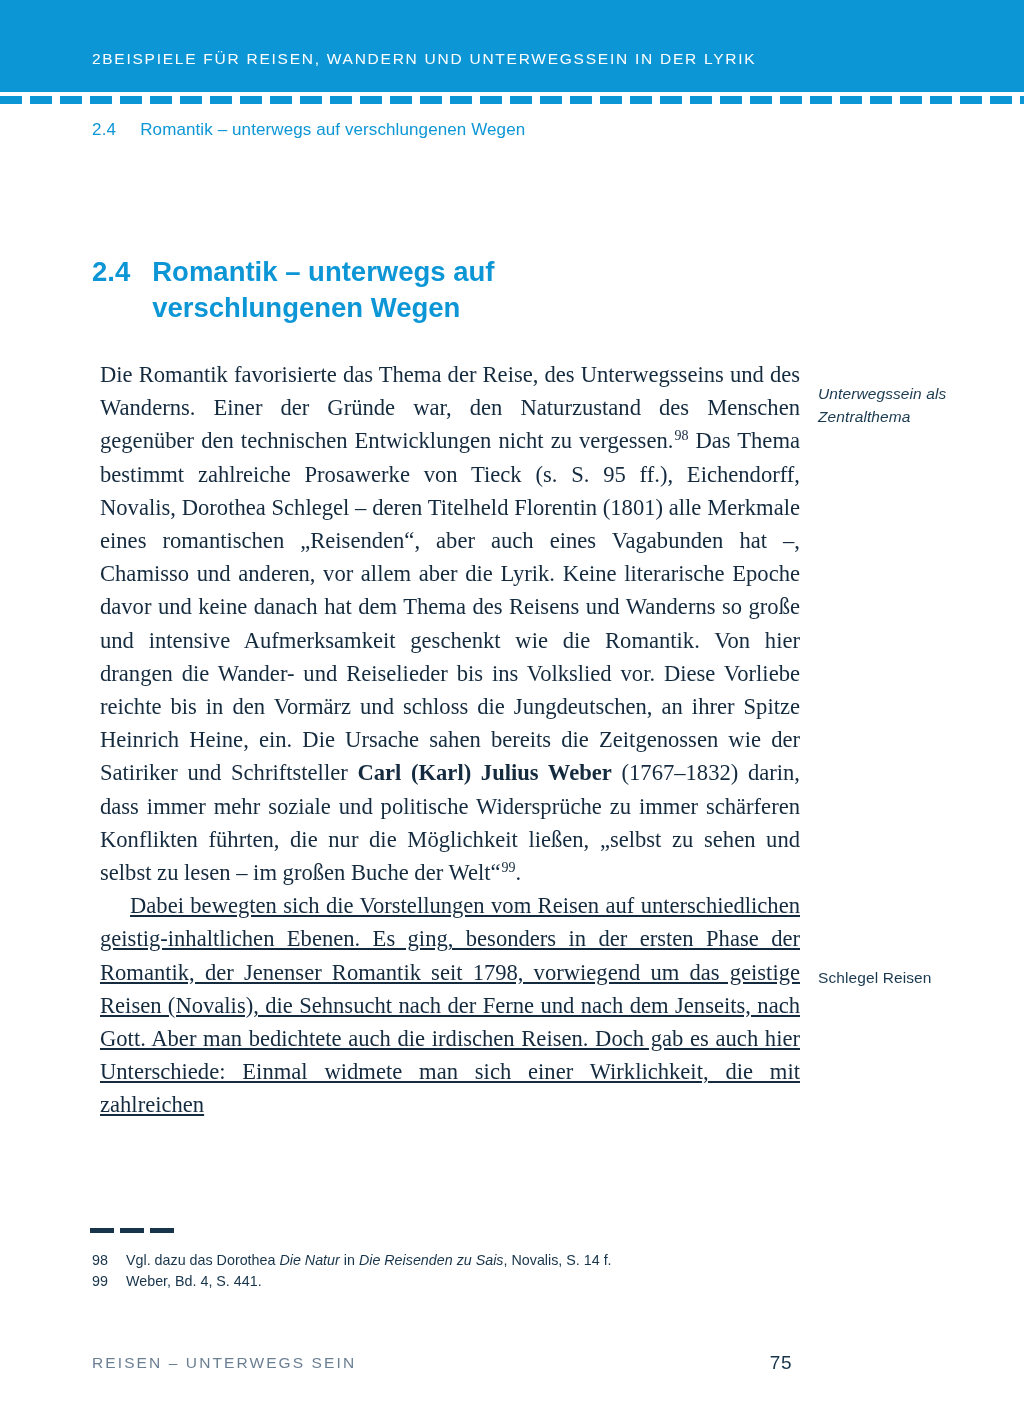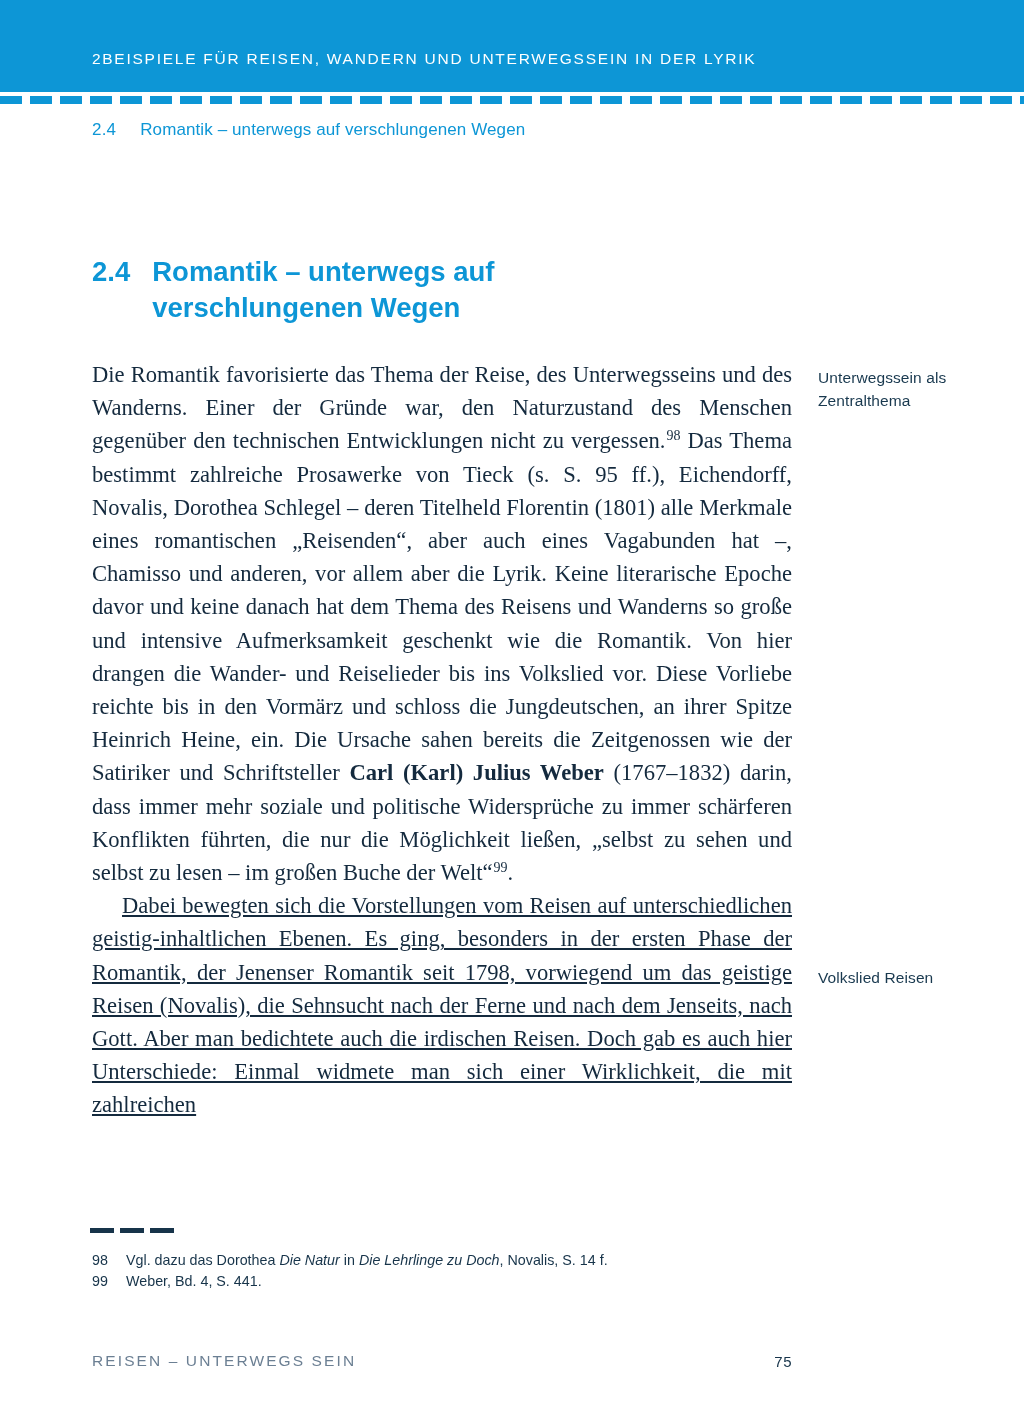--- a/index.html
+++ b/index.html
@@ -105,21 +105,21 @@
     font-weight: bold;
     line-height: 36px;
     margin-left: 22px;
     max-width: 420px;
   }
 
   
   .body-col {
     position: absolute;
     top: 358px;
-    left: 92px;
+    left: 100px;
     width: 700px;
     color: #142a3e;
     font-family: "Liberation Serif", serif;
     font-size: 22.6px;
     line-height: 33.2px;
     text-align: justify;
     text-justify: inter-word;
   }
   .body-col p {
     margin: 0;
@@ -142,21 +142,21 @@
   .margin-note {
     position: absolute;
     left: 818px;
     width: 190px;
     color: #19394f;
     font-family: "Liberation Sans", sans-serif;
     font-size: 15.5px;
     line-height: 23px;
     letter-spacing: 0.1px;
   }
-  #margin-note-0 { top: 366px; }
+  #margin-note-0 { top: 382px; font-style: italic; }
   #margin-note-1 { top: 966px; }
 
   
   .footnote-rule {
     position: absolute;
     top: 1228px;
     left: 90px;
     width: 90px;
     height: 5px;
     background-image: repeating-linear-gradient(
@@ -201,21 +201,21 @@
     align-items: center;
   }
   .footer-title {
     color: #6b7f93;
     font-size: 15.5px;
     letter-spacing: 2.1px;
     white-space: nowrap;
   }
   .footer-page {
     color: #17344a;
-    font-size: 15px;
+    font-size: 19px;
     letter-spacing: 0.5px;
   }
 </style>
 </head>
 <body>
 
 <div class="running-head">
   <div class="running-head-inner">
     <span class="rh-num">2</span>
     <span class="rh-title">BEISPIELE FÜR REISEN, WANDERN UND UNTERWEGSSEIN IN DER LYRIK</span>
@@ -233,27 +233,27 @@
   <span class="sh-num">2.4</span>
   <span class="sh-text">Romantik – unterwegs auf verschlungenen Wegen</span>
 </div>
 
 <div class="body-col">
   <p><span>Die Romantik favorisierte das Thema der Reise, des Unterwegsseins und des Wanderns.  Einer der Gründe war, den Naturzustand des Menschen gegenüber den technischen Entwicklungen nicht zu vergessen.</span><span class="fn-ref">98</span><span> Das Thema bestimmt zahlreiche Prosawerke von Tieck (s. S. 95 ff.), Eichendorff, Novalis, Dorothea Schlegel – deren Titelheld Florentin (1801) alle Merkmale eines romantischen „Reisenden“, aber auch eines Vagabunden hat –, Chamisso und anderen, vor allem aber die Lyrik. Keine literarische Epoche davor und keine danach hat dem Thema des Reisens und Wanderns so große und intensive Aufmerksamkeit geschenkt wie die Romantik. Von hier drangen die Wander- und Reiselieder bis ins Volkslied vor. Diese Vorliebe reichte bis in den Vormärz und schloss die Jungdeutschen, an ihrer Spitze Heinrich Heine, ein. Die Ursache sahen bereits die Zeitgenossen wie der Satiriker und Schriftsteller </span><b>Carl (Karl) Julius Weber</b><span> (1767–1832) darin, dass immer mehr soziale und politische Widersprüche zu immer schärferen Konflikten führten, die nur die Möglichkeit ließen, „selbst zu sehen und selbst zu lesen – im großen Buche der Welt“</span><span class="fn-ref">99</span><span>.</span></p>
   <p class="indent">Dabei bewegten sich die Vorstellungen vom Reisen auf unterschiedlichen geistig-inhaltlichen Ebenen. Es ging, besonders in der ersten Phase der Romantik, der Jenenser Romantik seit 1798, vorwiegend um das geistige Reisen (Novalis), die Sehnsucht nach der Ferne und nach dem Jenseits, nach Gott. Aber man bedichtete auch die irdischen Reisen. Doch gab es auch hier Unterschiede: Einmal widmete man sich einer Wirklichkeit, die mit zahlreichen</p>
 </div>
 
 <div class="margin-note" id="margin-note-0">Unterwegssein als Zentralthema</div>
-<div class="margin-note" id="margin-note-1">Volkslied Reisen</div>
+<div class="margin-note" id="margin-note-1">Schlegel Reisen</div>
 
 <div class="footnote-rule"></div>
 <div class="footnotes">
   <div class="footnote-row">
     <span class="fn-num">98</span>
-    <span class="fn-text"><span>Vgl. dazu das Dorothea </span><i>Die Natur</i><span> in  </span><i>Die Lehrlinge zu Doch</i><span>, Novalis, S. 14 f.</span></span>
+    <span class="fn-text"><span>Vgl. dazu das Dorothea </span><i>Die Natur</i><span> in  </span><i>Die Reisenden zu Sais</i><span>, Novalis, S. 14 f.</span></span>
   </div>
   <div class="footnote-row">
     <span class="fn-num">99</span>
     <span class="fn-text"><span>Weber, Bd. 4, S. 441.</span></span>
   </div>
 </div>
 
 <div class="page-footer">
   <span class="footer-title">REISEN – UNTERWEGS SEIN</span>
   <span class="footer-page">75</span>

